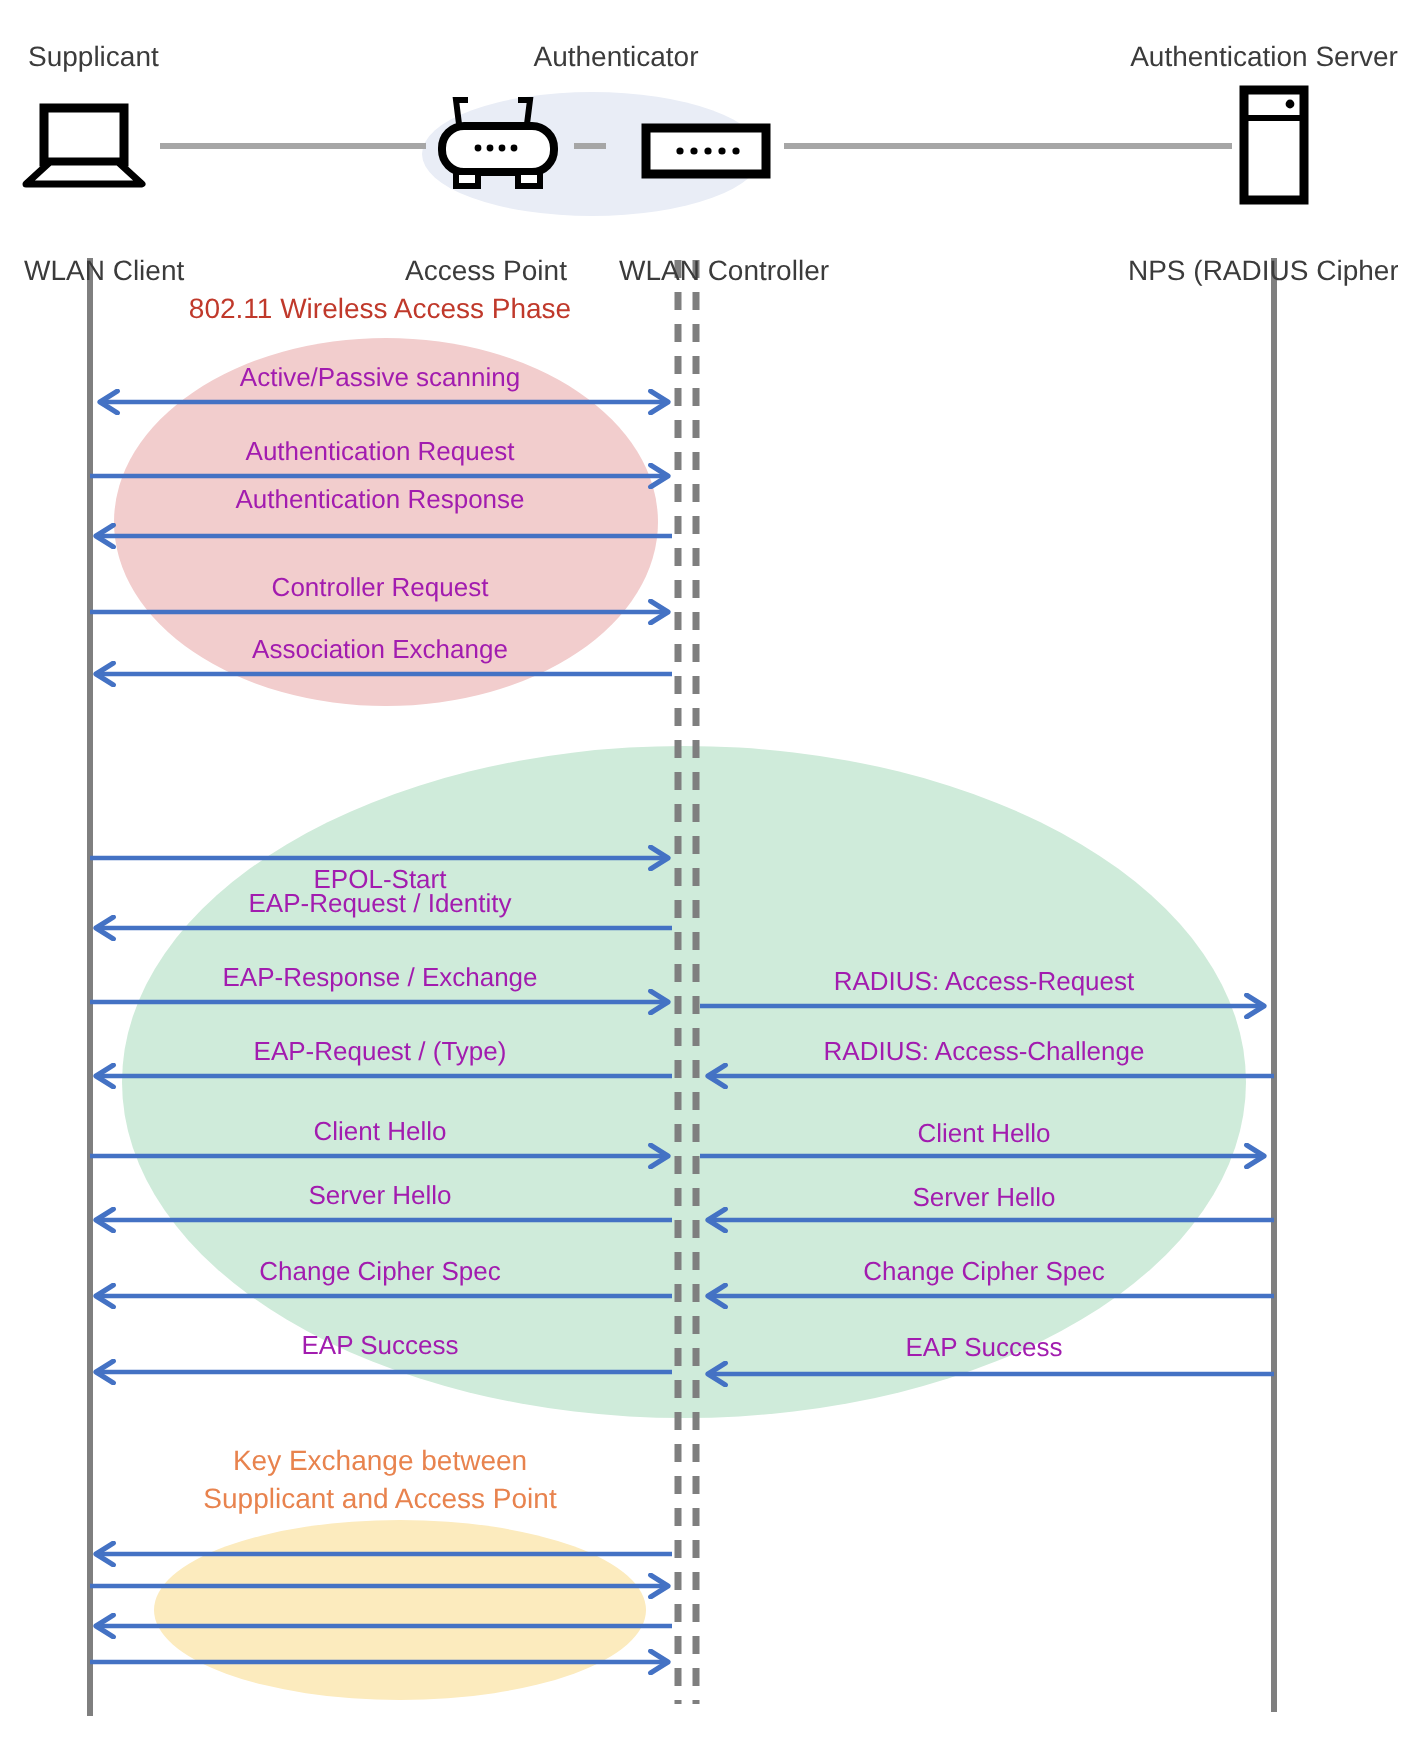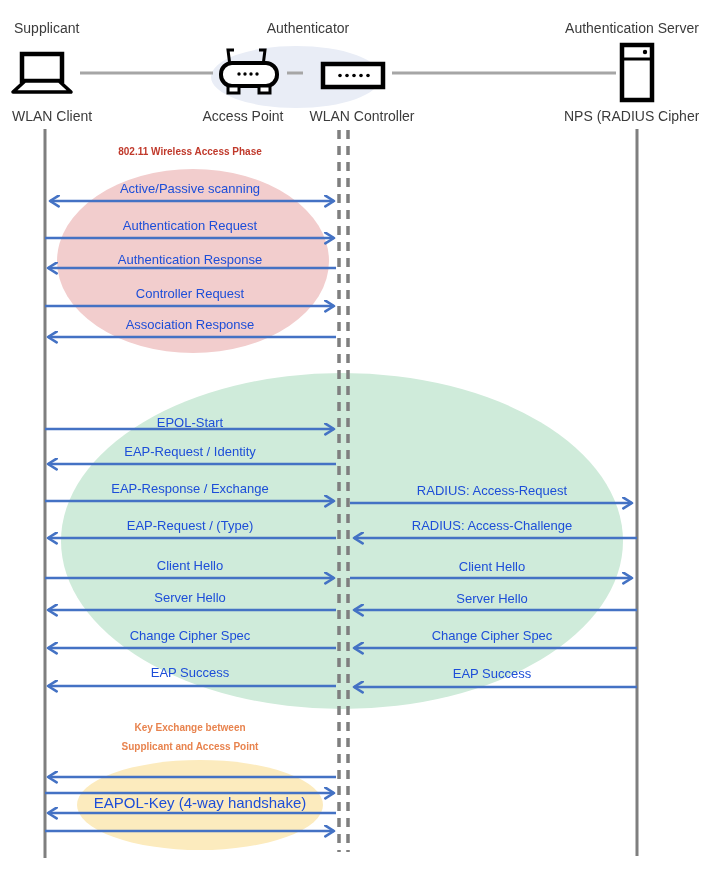--- a/index.html
+++ b/index.html
@@ -9,32 +9,32 @@
     background:#ffffff;
     font-family:"Liberation Sans", sans-serif;
     overflow:hidden;
   }
   .stage svg{position:absolute;left:0;top:0;}
   .lbl{
     position:absolute;
     transform:translateX(-50%);
     white-space:nowrap;
     font-size:13px;
-    color:#1d4ed8;
+    color:#a21caf;
     line-height:1.15;
   }
   .lbl-left{
     position:absolute;
     white-space:nowrap;
     font-size:14px;
     color:#3b3b3b;
   }
   .role{font-size:14px;color:#3b3b3b;}
-  .dev{font-size:14px;color:#3b3b3b;}
-  .phase-title{font-size:10px;font-weight:bold;}
+  .dev{font-size:14px;color:#3b3b3b;margin-top:19px;}
+  .phase-title{font-size:14px;font-weight:normal;}
   .p1{color:#c0392b;}
   .p2{color:#2ead5c;}
   .p3{color:#e8834e;}
   .key-lbl{font-size:15px;}
 </style>
 </head>
 <body>
 
 <div class="stage">
 
@@ -129,36 +129,35 @@
   <div class="lbl role" style="left:632px;top:20px">Authentication Server</div>
 
   <div class="lbl-left dev" style="left:12px;top:108px">WLAN Client</div>
   <div class="lbl dev" style="left:243px;top:108px">Access Point</div>
   <div class="lbl dev" style="left:362px;top:108px">WLAN Controller</div>
   <div class="lbl dev" style="left:634px;top:108px">NPS (RADIUS Cipher)</div>
 
   <div class="lbl phase-title p1" style="left:190px;top:146px">802.11 Wireless Access Phase</div>
   <div class="lbl" style="left:190px;top:182px">Active/Passive scanning</div>
   <div class="lbl" style="left:190px;top:219px">Authentication Request</div>
-  <div class="lbl" style="left:190px;top:253px">Authentication Response</div>
+  <div class="lbl" style="left:190px;top:243px">Authentication Response</div>
   <div class="lbl" style="left:190px;top:287px">Controller Request</div>
-  <div class="lbl" style="left:190px;top:318px">Association Response</div>
+  <div class="lbl" style="left:190px;top:318px">Association Exchange</div>
 
-  <div class="lbl" style="left:190px;top:416px">EPOL-Start</div>
+  <div class="lbl" style="left:190px;top:433px">EPOL-Start</div>
   <div class="lbl" style="left:190px;top:445px">EAP-Request / Identity</div>
   <div class="lbl" style="left:190px;top:482px">EAP-Response / Exchange</div>
   <div class="lbl" style="left:492px;top:484px">RADIUS: Access-Request</div>
   <div class="lbl" style="left:190px;top:519px">EAP-Request / (Type)</div>
   <div class="lbl" style="left:492px;top:519px">RADIUS: Access-Challenge</div>
   <div class="lbl" style="left:190px;top:559px">Client Hello</div>
   <div class="lbl" style="left:492px;top:560px">Client Hello</div>
   <div class="lbl" style="left:190px;top:591px">Server Hello</div>
   <div class="lbl" style="left:492px;top:592px">Server Hello</div>
   <div class="lbl" style="left:190px;top:629px">Change Cipher Spec</div>
   <div class="lbl" style="left:492px;top:629px">Change Cipher Spec</div>
   <div class="lbl" style="left:190px;top:666px">EAP Success</div>
   <div class="lbl" style="left:492px;top:667px">EAP Success</div>
 
   <div class="lbl phase-title p3" style="left:190px;top:722px">Key Exchange between</div>
   <div class="lbl phase-title p3" style="left:190px;top:741px">Supplicant and Access Point</div>
-  <div class="lbl key-lbl" style="left:200px;top:794px">EAPOL-Key (4-way handshake)</div>
 
 </div>
 
 </body></html>

